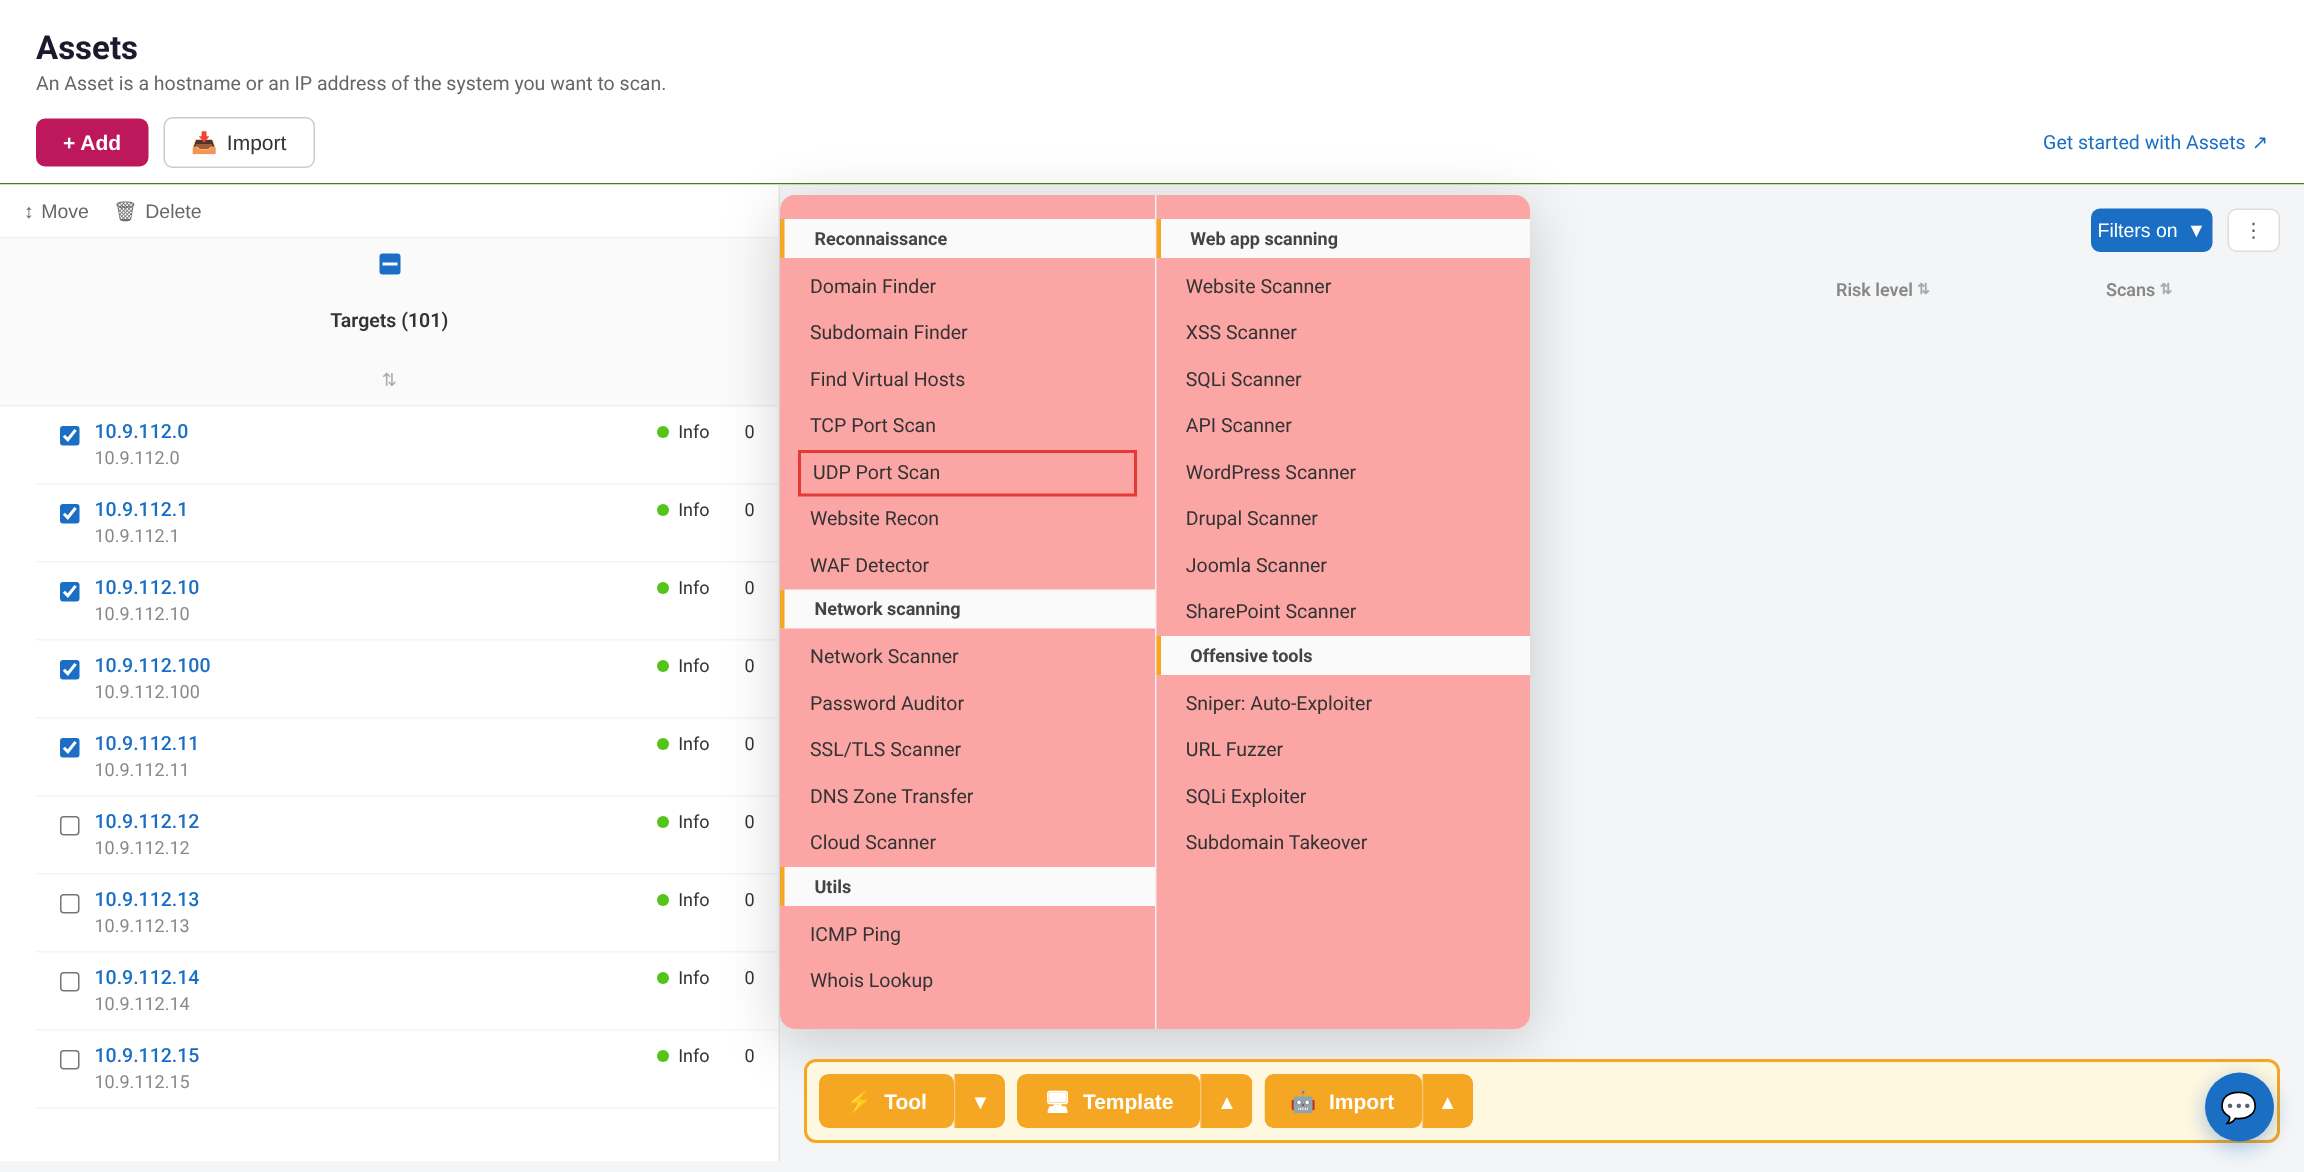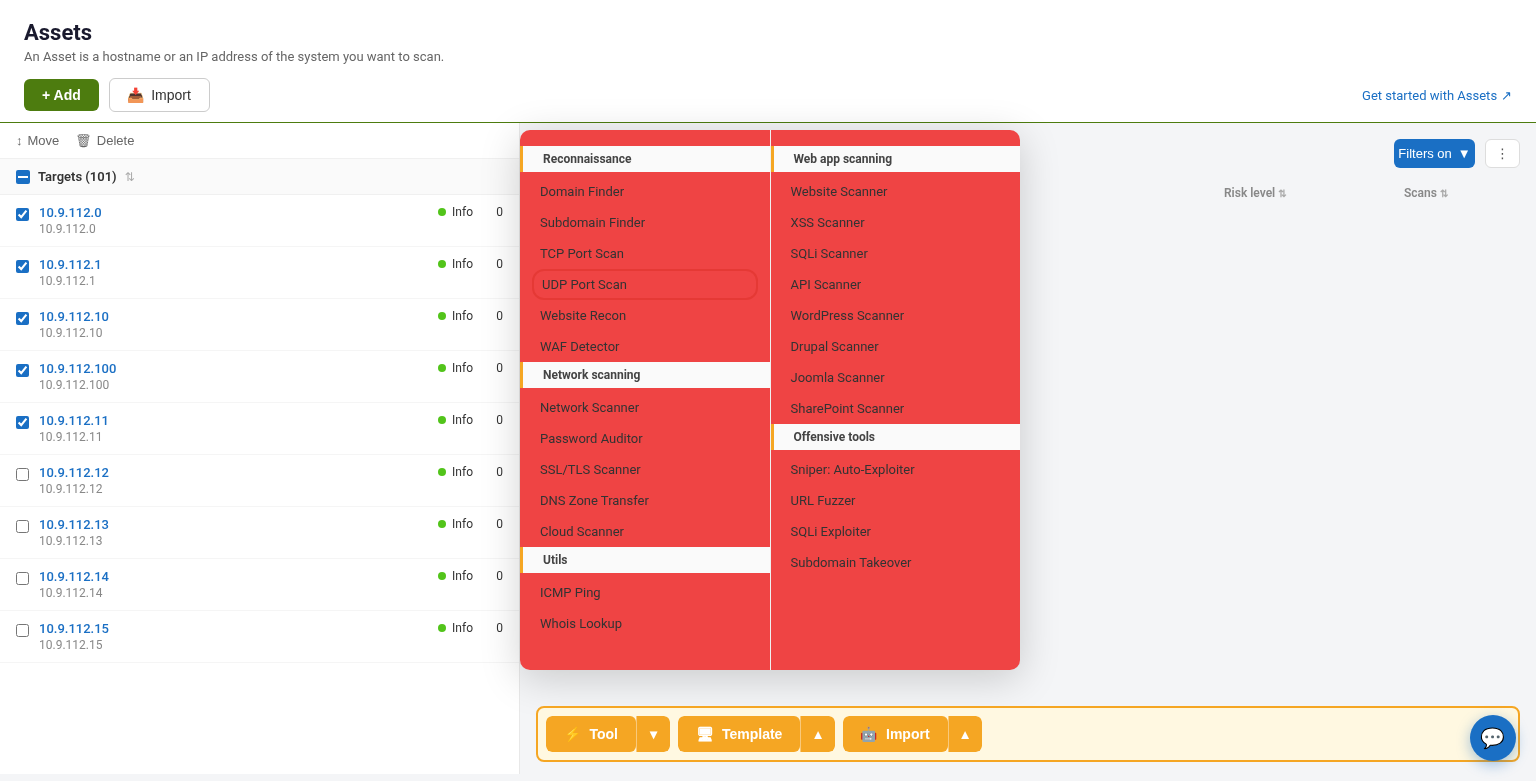--- a/index.html
+++ b/index.html
@@ -4,68 +4,68 @@
   <style>
     * { box-sizing: border-box; margin: 0; padding: 0; }
     body { font-family: -apple-system, BlinkMacSystemFont, 'Segoe UI', Roboto, sans-serif; background: #f4f5f7; color: #333; font-size: 14px; }
 
     
     .page-header { padding: 20px 24px 10px; background: #fff; border-bottom: 1px solid #4d7c0f; }
     .page-title { font-size: 22px; font-weight: 700; color: #1a1a2e; }
     .page-subtitle { font-size: 13px; color: #666; margin-top: 4px; }
     .header-actions { display: flex; gap: 10px; margin-top: 14px; align-items: center; }
 
-    .btn-add { background: #4d7c0f; color: #fff; border: none; border-radius: 6px; padding: 8px 18px; font-size: 14px; font-weight: 600; cursor: pointer; display: flex; align-items: center; gap: 6px; }
+    .btn-add { background: #be185d; color: #fff; border: none; border-radius: 6px; padding: 8px 18px; font-size: 14px; font-weight: 600; cursor: pointer; display: flex; align-items: center; gap: 6px; }
     .btn-import { background: #fff; color: #333; border: 1.5px solid #ccc; border-radius: 6px; padding: 8px 18px; font-size: 14px; font-weight: 500; cursor: pointer; display: flex; align-items: center; gap: 6px; }
 
     .get-started-link { margin-left: auto; color: #1a6fc4; font-size: 13px; cursor: pointer; text-decoration: none; display: flex; align-items: center; gap: 4px; }
 
     
     .main-content { display: flex; height: calc(100vh - 130px); }
 
     
     .assets-panel { width: 520px; min-width: 520px; background: #fff; border-right: 1px solid #e8e8e8; display: flex; flex-direction: column; }
 
     .assets-toolbar { padding: 10px 16px; display: flex; align-items: center; gap: 16px; border-bottom: 1px solid #f0f0f0; }
     .toolbar-btn { background: none; border: none; color: #666; font-size: 13px; cursor: pointer; display: flex; align-items: center; gap: 5px; }
 
-    .targets-header { padding: 10px 16px; display: flex; align-items: center; gap: 8px; border-bottom: 1px solid #f0f0f0; background: #fafafa; }
+    .targets-header { padding: 10px 16px; display: flex; align-items: center; gap: 24px; border-bottom: 1px solid #f0f0f0; background: #fafafa; flex-direction: column; }
     .targets-label { font-weight: 600; font-size: 13px; color: #333; display: flex; align-items: center; gap: 6px; }
 
     .filter-row { padding: 8px 16px; border-bottom: 1px solid #f0f0f0; }
     .filter-input { width: 100%; border: 1.5px solid #ddd; border-radius: 6px; padding: 7px 12px; font-size: 13px; color: #999; outline: none; }
 
     .assets-list { flex: 1; overflow-y: auto; }
-    .asset-item { padding: 10px 16px; display: flex; align-items: flex-start; gap: 10px; border-bottom: 1px solid #f5f5f5; }
+    .asset-item { padding: 10px 16px; display: flex; align-items: flex-start; gap: 10px; border-bottom: 1px solid #f5f5f5; margin-left: 24px; }
     .asset-checkbox { margin-top: 3px; cursor: pointer; }
     .asset-info { flex: 1; }
     .asset-name { color: #1a6fc4; font-size: 13px; font-weight: 500; cursor: pointer; }
     .asset-ip { color: #888; font-size: 12px; margin-top: 2px; }
     .asset-risk { display: flex; align-items: center; gap: 6px; font-size: 12px; color: #333; margin-left: auto; white-space: nowrap; }
     .risk-dot { width: 8px; height: 8px; border-radius: 50%; background: #52c41a; }
     .asset-scans { color: #333; font-size: 12px; min-width: 20px; text-align: right; }
 
     
     .right-panel { flex: 1; background: #f4f5f7; padding: 16px; position: relative; }
     .panel-toolbar { display: flex; justify-content: flex-end; align-items: center; gap: 10px; margin-bottom: 12px; }
     .filters-btn { background: #1a6fc4; color: #fff; border: none; border-radius: 6px; padding: 7px 4px; font-size: 13px; cursor: pointer; display: flex; align-items: center; gap: 6px; }
     .more-btn { background: #fff; border: 1.5px solid #ddd; border-radius: 6px; padding: 6px 10px; cursor: pointer; color: #555; }
 
     .table-header { display: flex; padding: 6px 16px; justify-content: center; }
     .th-name { flex: 1; font-size: 12px; color: #888; font-weight: 600; }
     .th-risk { width: 180px; font-size: 12px; color: #888; font-weight: 600; display: flex; align-items: center; gap: 4px; }
     .th-scans { width: 100px; font-size: 12px; color: #888; font-weight: 600; display: flex; align-items: center; gap: 4px; }
-    .dropdown-menu { position: absolute; top: 130px; left: 520px; background: #ef4444; border-radius: 10px; box-shadow: 0 8px 40px rgba(0,0,0,0.18); z-index: 200; display: flex; width: 500px; min-height: 540px; overflow: hidden; }
+    .dropdown-menu { position: absolute; top: 130px; left: 520px; background: #fca5a5; border-radius: 10px; box-shadow: 0 8px 40px rgba(0,0,0,0.18); z-index: 200; display: flex; width: 500px; min-height: 540px; overflow: hidden; }
 
     .menu-col-left { flex: 1; border-right: 1px solid #f0f0f0; padding: 16px 0; }
     .menu-col-right { flex: 1; padding: 16px 0; }
 
     .menu-section-header { padding: 6px 20px; font-size: 12px; font-weight: 700; color: #444; background: #fafafa; border-left: 3px solid #f5a623; margin-bottom: 4px; }
     .menu-item { padding: 8px 20px; font-size: 13px; color: #333; cursor: pointer; display: flex; align-items: center; }
-    .menu-item.highlighted { border: 2px solid #e53935; border-radius: 12px; margin: 0 12px; padding: 6px 8px; }
+    .menu-item.highlighted { border: 2px solid #e53935; border-radius: 0; margin: 0 12px; padding: 6px 8px; }
 
     
     .bottom-bar { position: absolute; bottom: 0; left: 0; right: 0; padding: 12px 16px; background: transparent; display: flex; gap: 8px; z-index: 300; }
     .bottom-bar-inner { display: flex; gap: 8px; border: 2px solid #f5a623; border-radius: 8px; padding: 8px; background: #fff8e1; width: 100%; justify-content: flex-start; }
 
     .bar-btn { background: #f5a623; color: #fff; border: none; border-radius: 6px; padding: 10px 18px; font-size: 14px; font-weight: 600; cursor: pointer; display: flex; align-items: center; gap: 8px; }
     .bar-btn-chevron { background: #f5a623; color: #fff; border: none; border-left: 1px solid rgba(255,255,255,0.4); border-radius: 0 6px 6px 0; padding: 10px 10px; cursor: pointer; }
     .bar-btn-group { display: flex; border-radius: 6px; overflow: hidden; }
 
     
@@ -278,20 +278,21 @@
       </div>
     </div>
   </div>
 </div>
 
 <div class="dropdown-menu" id="dropdown-menu">
     <div class="menu-col-left">
       <div class="menu-section-header">Reconnaissance</div>
       <div class="menu-item">Domain Finder</div>
       <div class="menu-item">Subdomain Finder</div>
+      <div class="menu-item">Find Virtual Hosts</div>
       <div class="menu-item">TCP Port Scan</div>
       <div class="menu-item highlighted">UDP Port Scan</div>
       <div class="menu-item">Website Recon</div>
       <div class="menu-item">WAF Detector</div>
       <div class="menu-section-header">Network scanning</div>
       <div class="menu-item">Network Scanner</div>
       <div class="menu-item">Password Auditor</div>
       <div class="menu-item">SSL/TLS Scanner</div>
       <div class="menu-item">DNS Zone Transfer</div>
       <div class="menu-item">Cloud Scanner</div>

